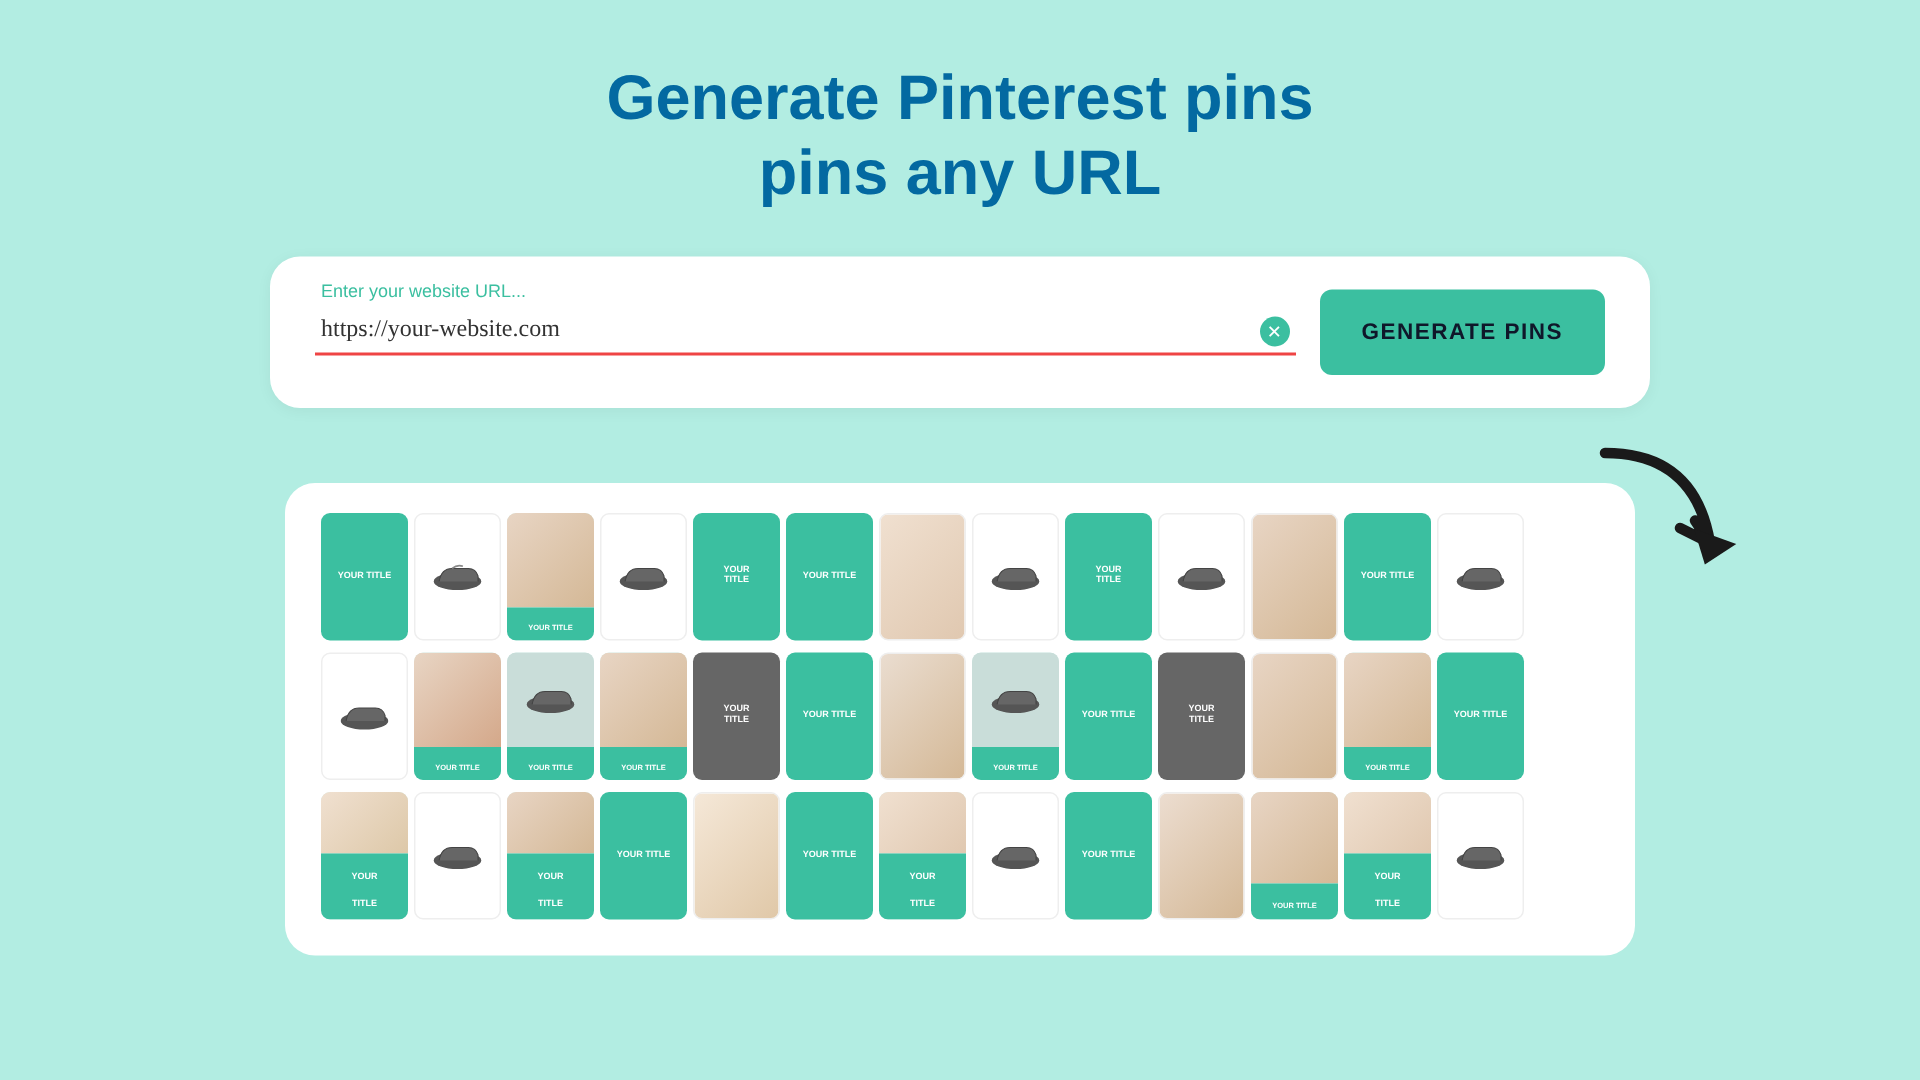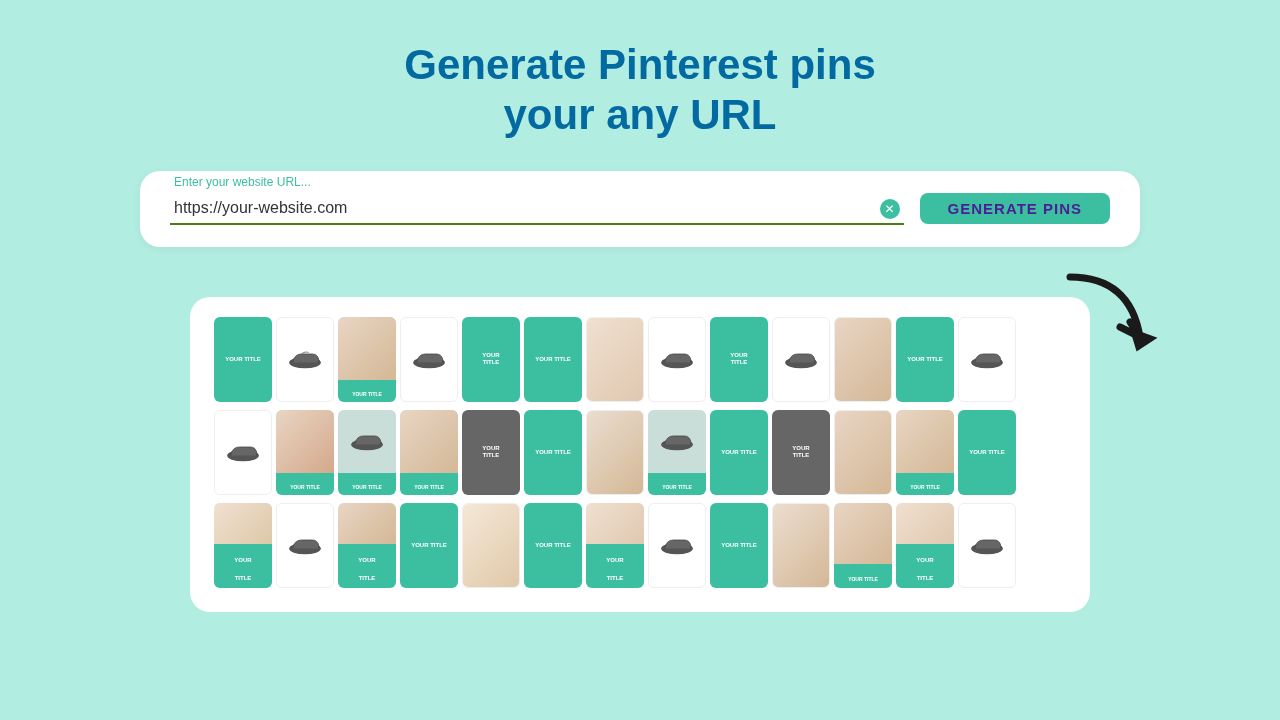--- a/index.html
+++ b/index.html
@@ -24,47 +24,48 @@
       margin-bottom: 30px;
     }
 
     .url-section {
       background: white;
       border-radius: 20px;
       padding: 22px 30px;
       display: flex;
       align-items: center;
       gap: 16px;
-      width: 1000px;
+      width: 920px;
       margin-bottom: 20px;
       box-shadow: 0 2px 10px rgba(0,0,0,0.05);
     }
 
     .url-input-wrapper {
       position: relative;
       flex: 1;
     }
 
     .url-input-label {
       position: absolute;
       top: -18px;
       left: 4px;
       font-size: 12px;
       color: #3bbfa0;
     }
 
     .url-input {
       width: 100%;
       border: none;
-      border-bottom: 2px solid #4d7c0f;
+      border-bottom: 2px solid #ef4444;
       padding: 6px 30px 6px 4px;
       font-size: 16px;
       color: #333;
       outline: none;
       background: transparent;
+      font-family: Liberation Serif, serif;
     }
 
     .url-clear-btn {
       position: absolute;
       right: 4px;
       top: 50%;
       transform: translateY(-50%);
       background: #3bbfa0;
       border: none;
       border-radius: 50%;
@@ -73,24 +74,24 @@
       color: white;
       font-size: 12px;
       cursor: pointer;
       display: flex;
       align-items: center;
       justify-content: center;
     }
 
     .generate-btn {
       background: #3bbfa0;
-      color: #4c1d95;
+      color: #0f172a;
       border: none;
       border-radius: 8px;
-      padding: 7px 28px;
+      padding: 20px 28px;
       font-size: 15px;
       font-weight: 700;
       letter-spacing: 1px;
       cursor: pointer;
       white-space: nowrap;
     }
 
     .arrow-svg {
       position: absolute;
       right: -60px;
@@ -219,21 +220,21 @@
       display: flex;
       flex-direction: column;
       gap: 4px;
     }
   </style>
 </head>
 <body>
 
 <h1 class="page-title">
   <span>Generate Pinterest pins</span><br>
-  <span>your any URL</span>
+  <span>pins any URL</span>
 </h1>
 
 <div class="url-section">
   <div class="url-input-wrapper">
     <span class="url-input-label">Enter your website URL...</span>
     <input class="url-input" type="text" value="https://your-website.com" style="">
     <button class="url-clear-btn">✕</button>
   </div>
   <button class="generate-btn">GENERATE PINS</button>
 </div>

